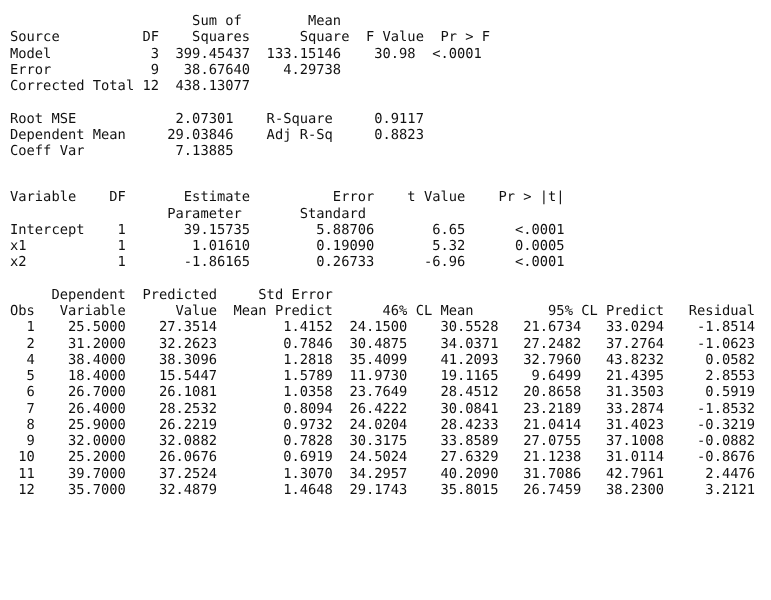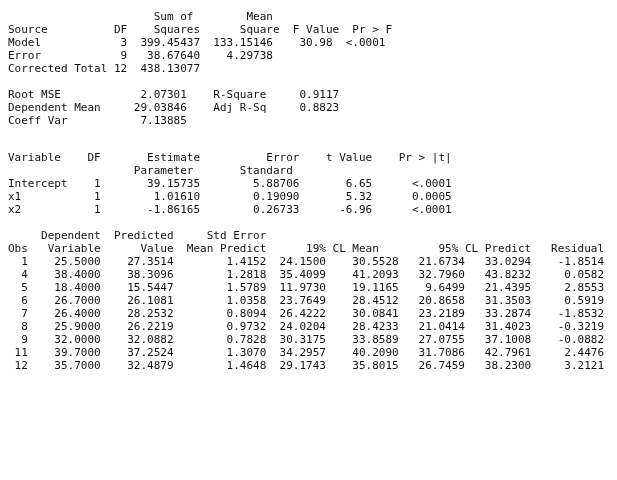--- a/index.html
+++ b/index.html
@@ -56,24 +56,26 @@
 
   <pre class="block">Variable    DF       Estimate          Error    t Value    Pr &gt; |t|</pre>
   <pre class="block">                   Parameter       Standard</pre>
   <pre class="block">Intercept    1       39.15735        5.88706       6.65      &lt;.0001</pre>
   <pre class="block">x1           1        1.01610        0.19090       5.32      0.0005</pre>
   <pre class="block">x2           1       -1.86165        0.26733      -6.96      &lt;.0001</pre>
 
   <div class="gap-md"></div>
 
   <pre class="block">     Dependent  Predicted     Std Error</pre>
-  <pre class="block">Obs   Variable      Value  Mean Predict      19% CL Mean         95% CL Predict   Residual</pre>
+  <pre class="block">Obs   Variable      Value  Mean Predict      46% CL Mean         95% CL Predict   Residual</pre>
   <pre class="block">  1    25.5000    27.3514        1.4152  24.1500    30.5528   21.6734   33.0294    -1.8514</pre>
+  <pre class="block">  2    31.2000    32.2623        0.7846  30.4875    34.0371   27.2482   37.2764    -1.0623</pre>
   <pre class="block">  4    38.4000    38.3096        1.2818  35.4099    41.2093   32.7960   43.8232     0.0582</pre>
   <pre class="block">  5    18.4000    15.5447        1.5789  11.9730    19.1165    9.6499   21.4395     2.8553</pre>
   <pre class="block">  6    26.7000    26.1081        1.0358  23.7649    28.4512   20.8658   31.3503     0.5919</pre>
   <pre class="block">  7    26.4000    28.2532        0.8094  26.4222    30.0841   23.2189   33.2874    -1.8532</pre>
   <pre class="block">  8    25.9000    26.2219        0.9732  24.0204    28.4233   21.0414   31.4023    -0.3219</pre>
   <pre class="block">  9    32.0000    32.0882        0.7828  30.3175    33.8589   27.0755   37.1008    -0.0882</pre>
+  <pre class="block"> 10    25.2000    26.0676        0.6919  24.5024    27.6329   21.1238   31.0114    -0.8676</pre>
   <pre class="block"> 11    39.7000    37.2524        1.3070  34.2957    40.2090   31.7086   42.7961     2.4476</pre>
   <pre class="block"> 12    35.7000    32.4879        1.4648  29.1743    35.8015   26.7459   38.2300     3.2121</pre>
 
 </div>
 
 </body></html>

